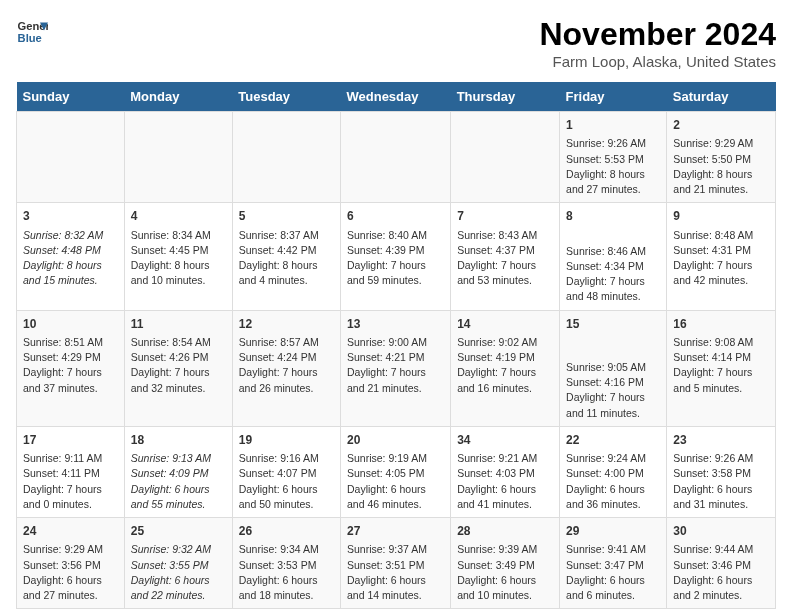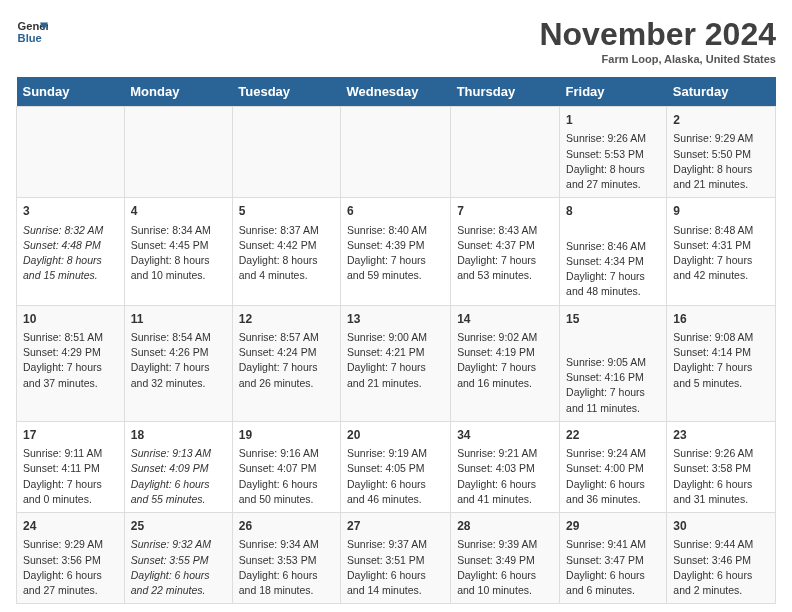--- a/index.html
+++ b/index.html
@@ -24,26 +24,25 @@
     .logo-icon {
       width: 32px;
       height: 32px;
     }
     .title-area {
       text-align: right;
     }
     .main-title {
       font-size: 32px;
       font-weight: bold;
-      color: #404040;
+      color: #000000;
     }
     .subtitle {
-      font-size: 11px;
+      font-size: 15px;
       color: #555;
-      font-weight: bold;
     }
     table {
       width: 100%;
       border-collapse: collapse;
       font-size: 11px;
     }
     thead tr th {
       background-color: #2a6496;
       color: #fff;
       padding: 7px 6px;

